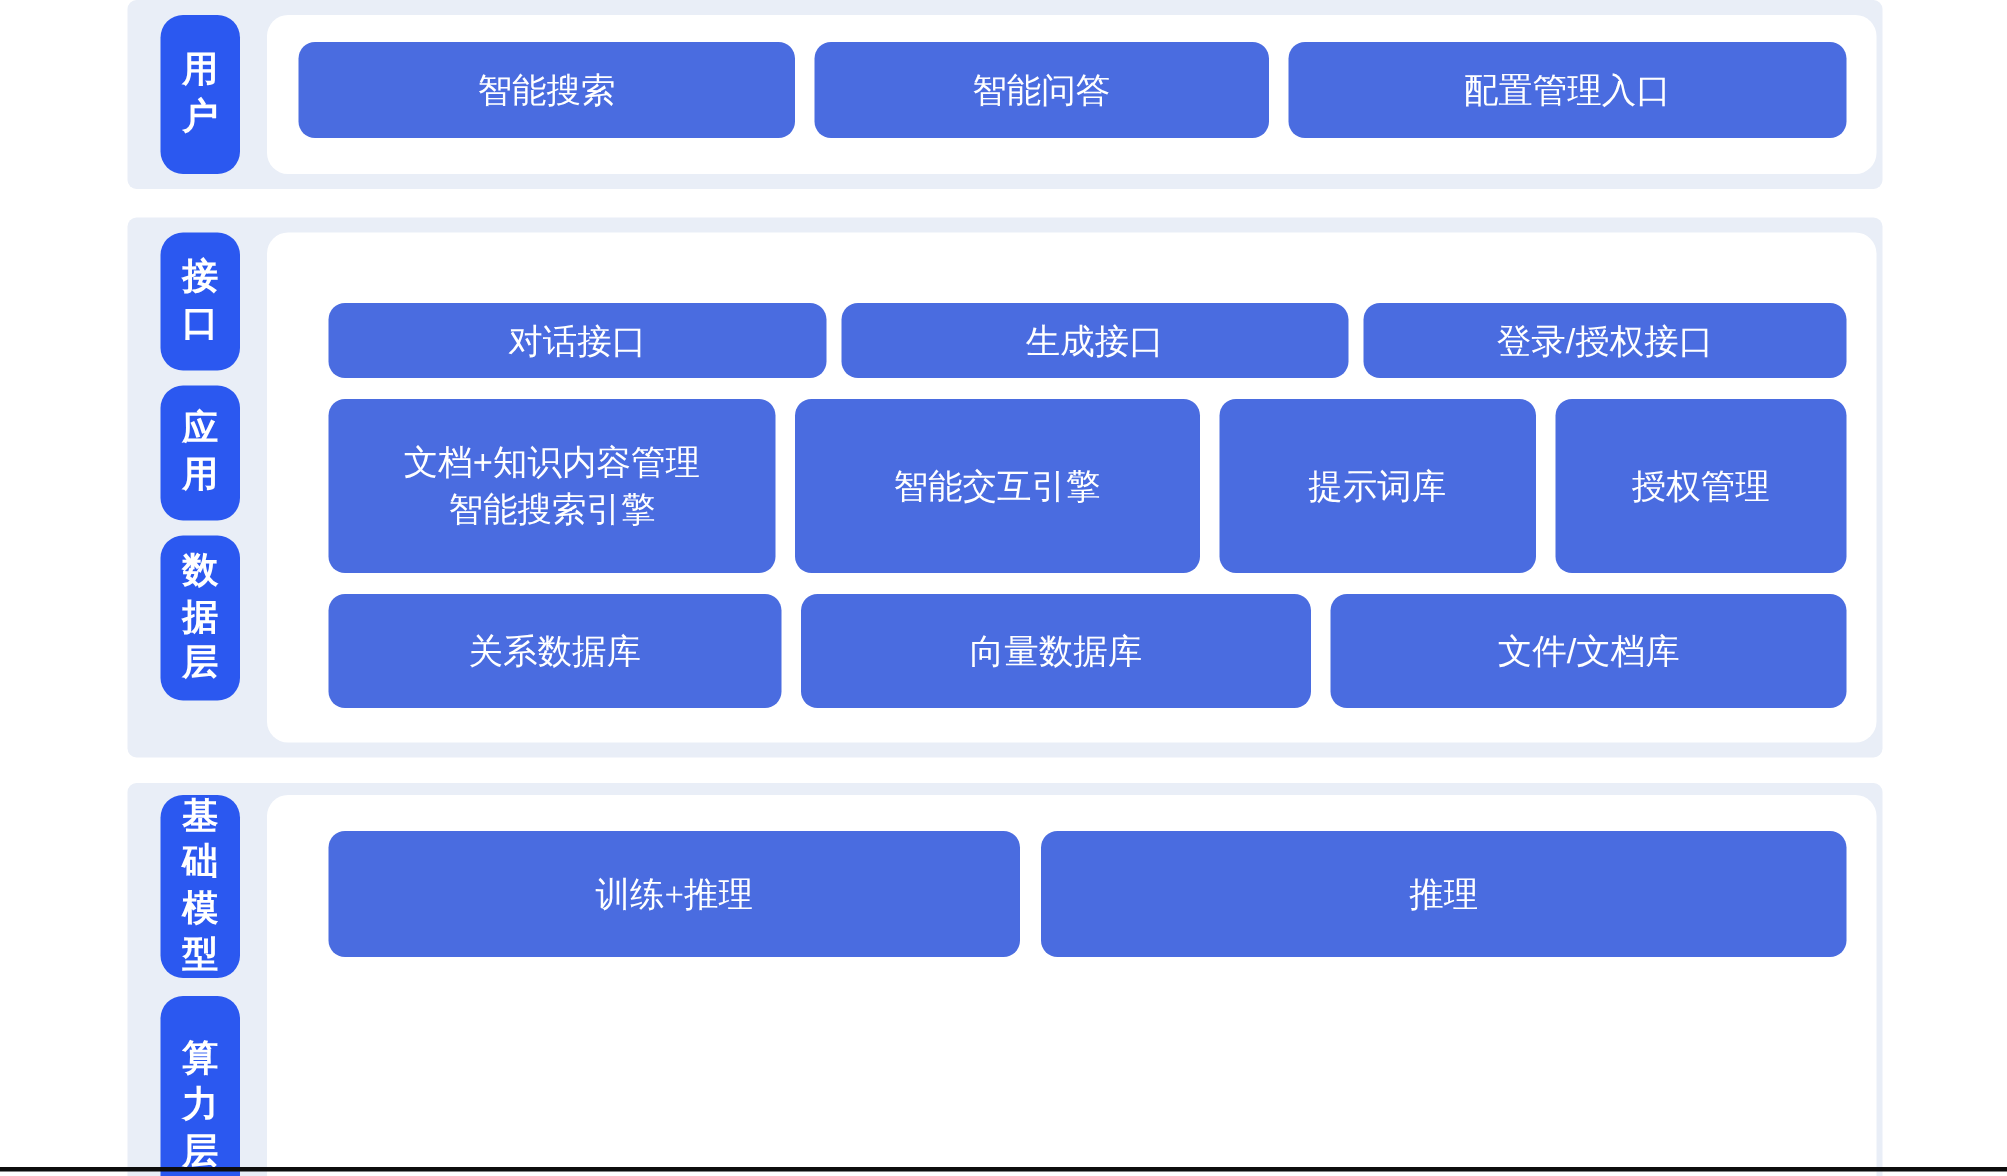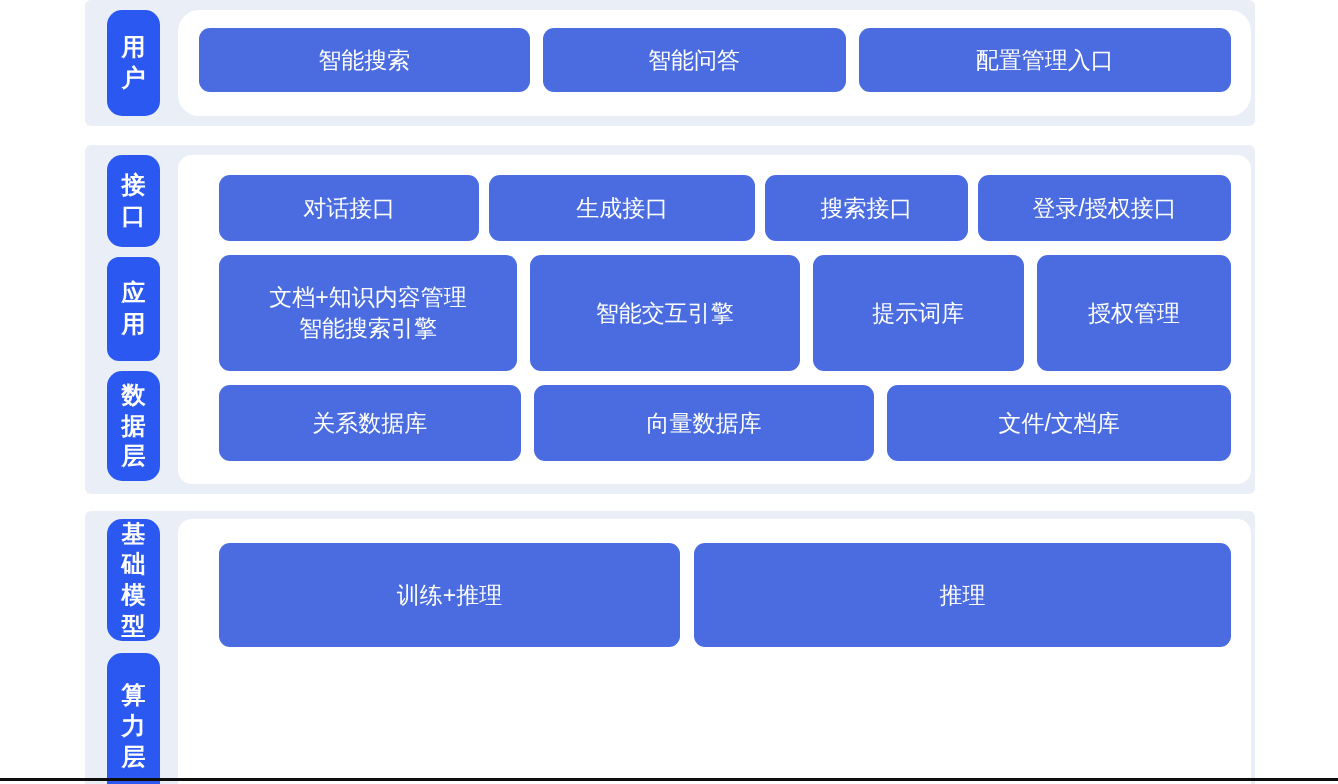--- a/index.html
+++ b/index.html
@@ -39,39 +39,39 @@
     border-radius:15px;
     color:var(--text-white);
     font-weight:700;font-size:24px;line-height:1.28;
     display:flex;align-items:center;justify-content:center;
   }
   .side-label > span{
     display:inline-block;width:1.1em;
     word-break:break-all;text-align:center;
   }
   .sec-1 .side-label{flex:1;}
-  .h-92{height:92px;} .h-91{height:104px;border-radius:12px;} .h-114{height:110px;}
+  .h-92{height:92px;} .h-91{height:90px;} .h-114{height:110px;}
   .h-120{height:122px;} .h-123{height:147px;}
   .panel{
     background:#FFFFFF;
     border-radius:14px;
     flex:1;
     margin-left:18px;
     display:flex;flex-direction:column;
   }
-  .panel-1{padding:18px 20px 24px 21px;border-radius:21px;}
+  .panel-1{padding:18px 20px 24px 21px;}
   .panel-2{padding:20px 20px 23px 41px;gap:14px;}
   .panel-3{padding:24px 20px 30px 41px;gap:10px;}
   .row{display:flex;}
   .row-s1{height:64px;gap:13px;}
-  .row-s2a{height:66px;gap:10px;}
+  .row-s2a{height:50px;gap:10px;margin-top:27px;}
   .row-s2b{height:116px;gap:13px;}
   .row-s2c{height:76px;gap:13px;justify-content:space-between;}
   .row-s3a{height:88px;gap:31px;}
-  .row-s3b{height:104px;gap:14px;}
+  .row-s3b{height:84px;gap:14px;font-family:Liberation Serif, serif;}
   .btn{
     background:var(--btn-blue);
     border-radius:11px;
     color:var(--text-white);
     font-size:23px;font-weight:500;line-height:31px;
     display:flex;align-items:center;justify-content:center;
     text-align:center;white-space:pre-line;
     flex-basis:0;min-width:0;
   }
   .bottom-line{
@@ -108,21 +108,20 @@
         <span>应用</span>
       </div>
       <div class="side-label h-114">
         <span>数据层</span>
       </div>
     </div>
     <div class="panel panel-2">
       <div class="row row-s2a">
         <div class="btn" style="flex-grow:205">对话接口</div>
         <div class="btn" style="flex-grow:209">生成接口</div>
-        <div class="btn" style="flex-grow:160">搜索接口</div>
         <div class="btn" style="flex-grow:199">登录/授权接口</div>
       </div>
       <div class="row row-s2b">
         <div class="btn" style="flex-grow:296">文档+知识内容管理
 智能搜索引擎</div>
         <div class="btn" style="flex-grow:268">智能交互引擎</div>
         <div class="btn" style="flex-grow:210">提示词库</div>
         <div class="btn" style="flex-grow:193">授权管理</div>
       </div>
       <div class="row row-s2c">

